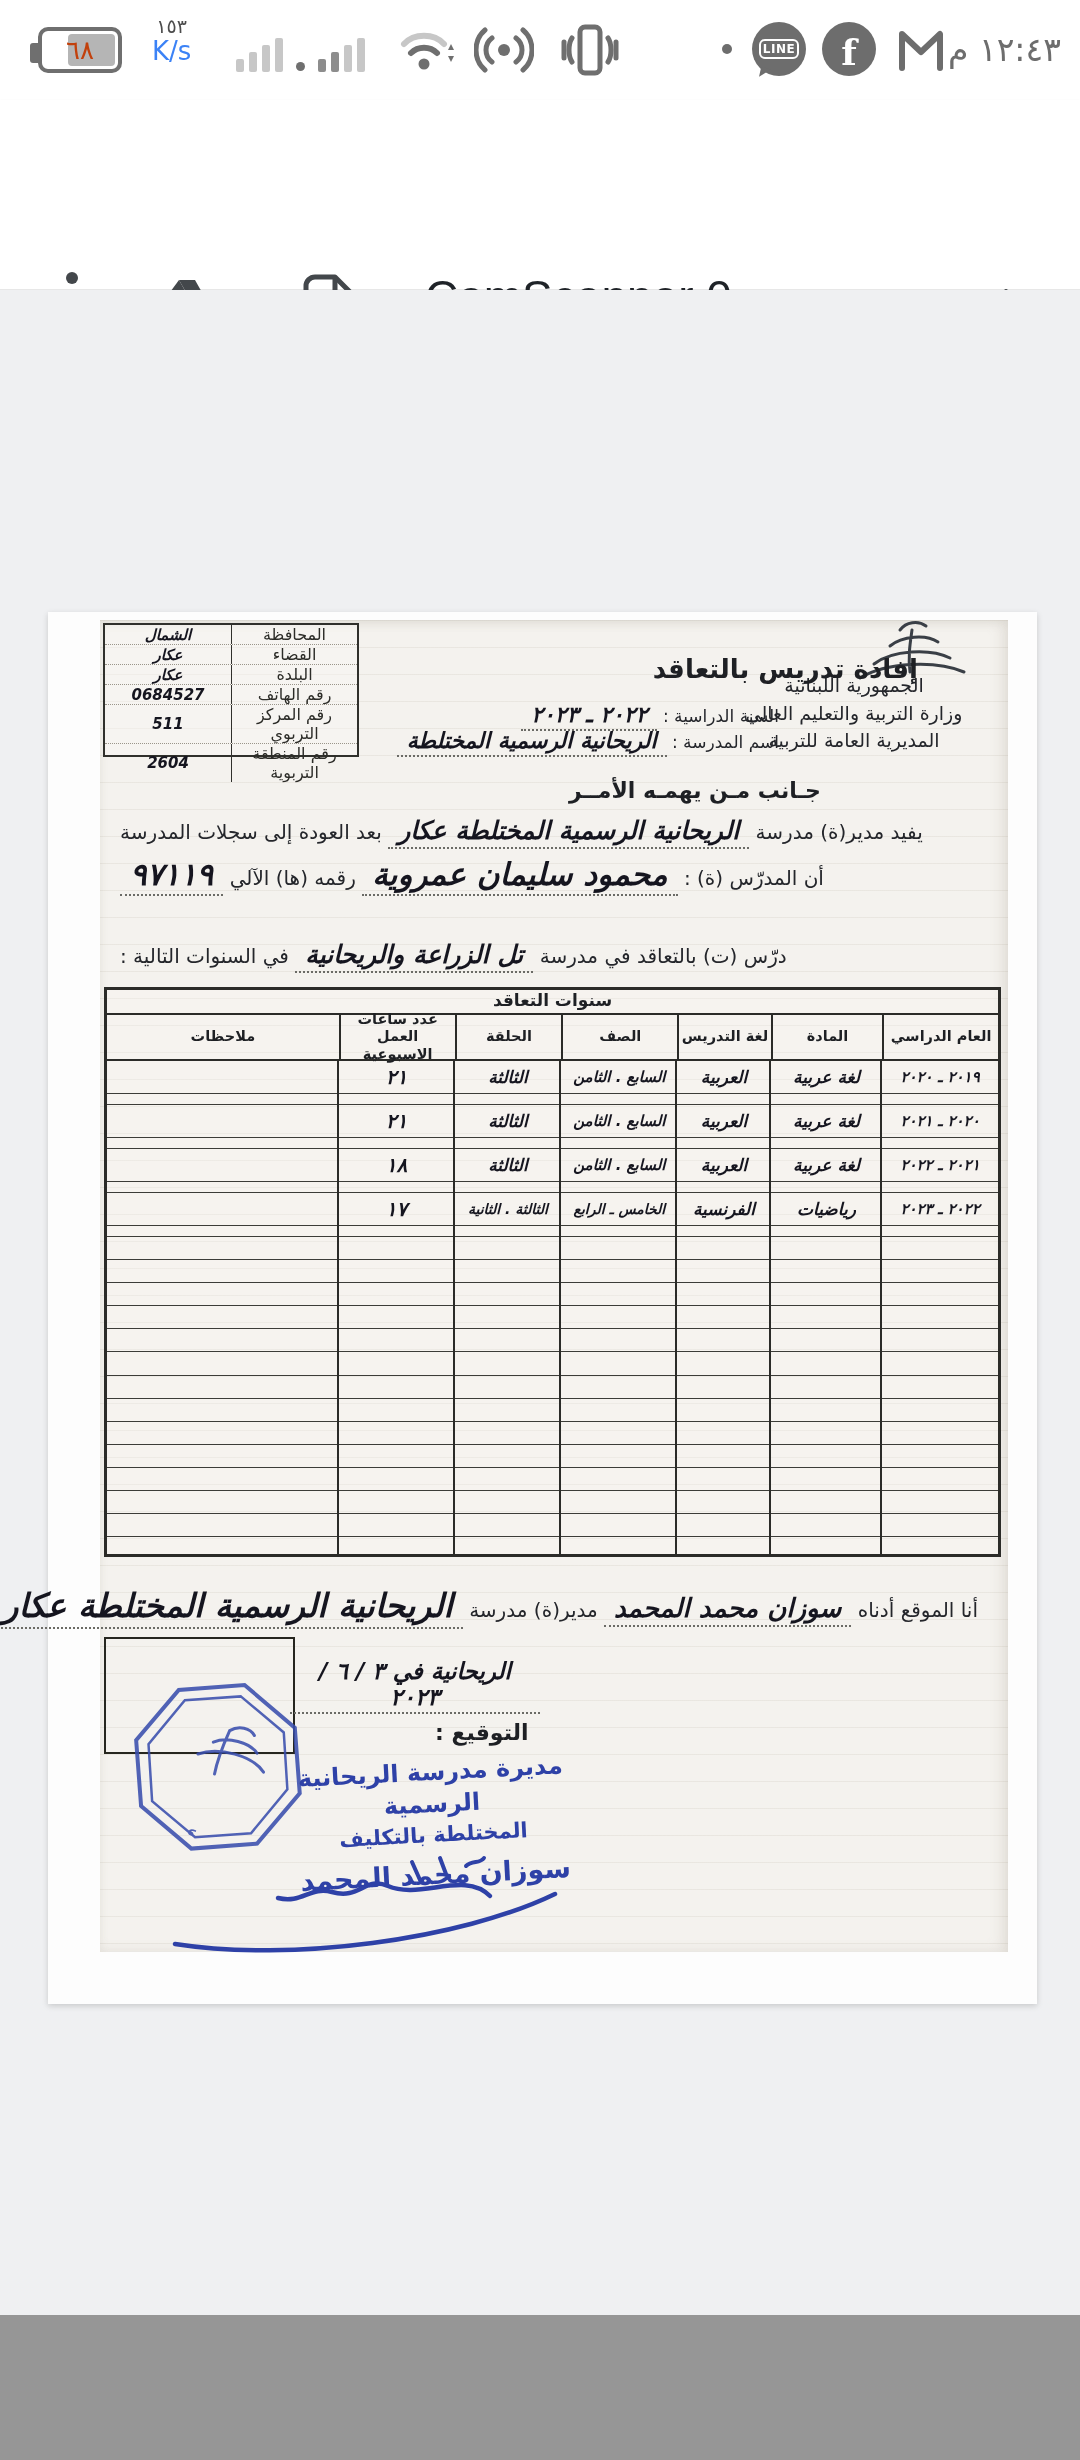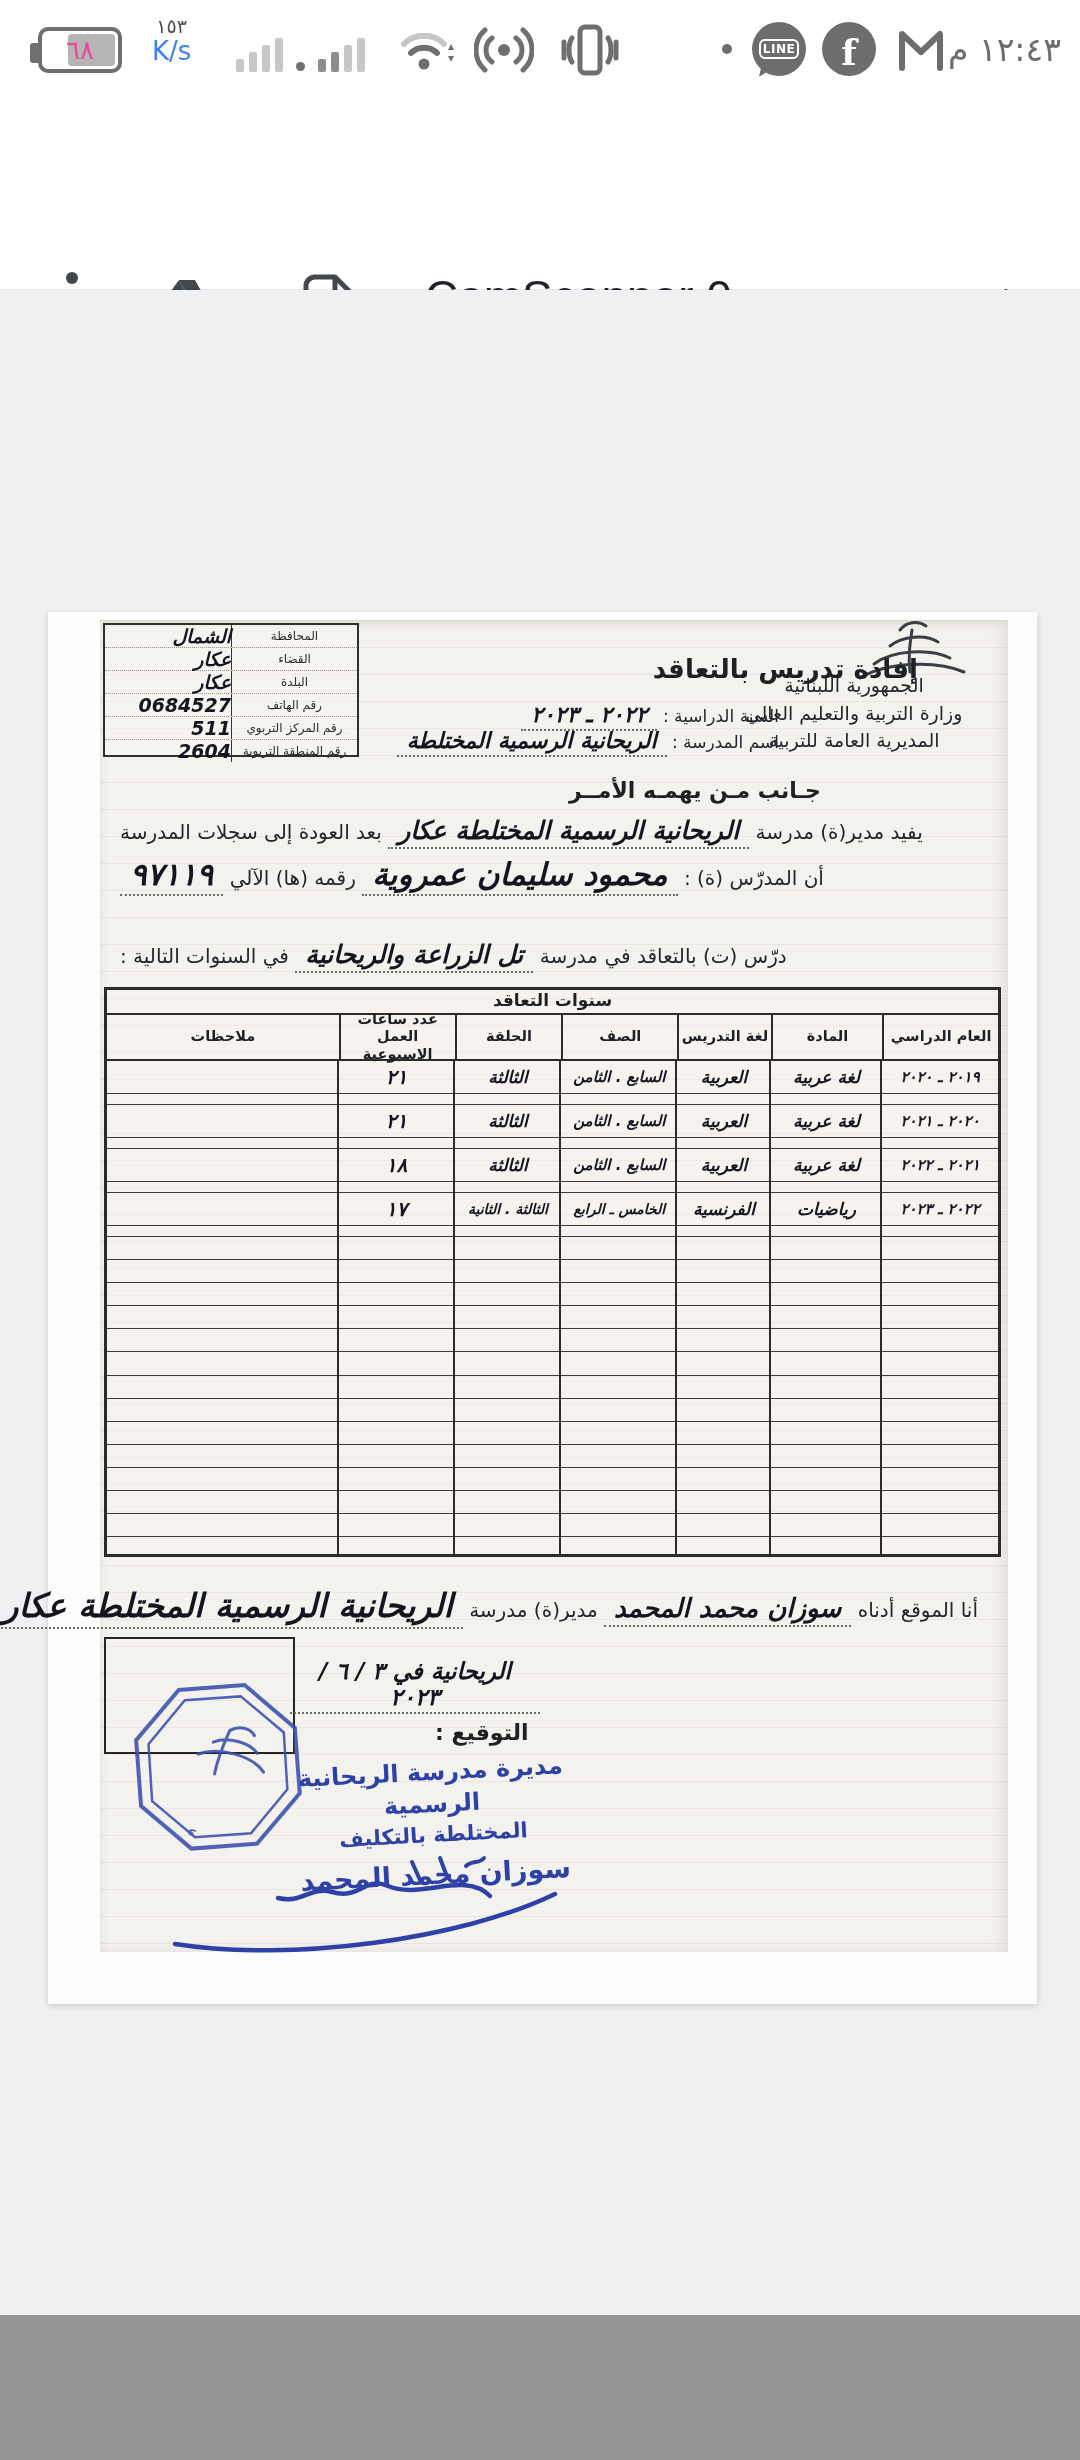--- a/index.html
+++ b/index.html
@@ -5,21 +5,21 @@
   * { box-sizing: border-box; margin: 0; padding: 0; }
   html,body { width:1080px; height:2460px; }
   body { position:relative; background:#eff0f2; font-family:"DejaVu Sans",sans-serif; overflow:hidden; }
   .abs { position:absolute; }
 
   
   .statusbar { position:absolute; left:0; top:0; width:1080px; height:100px; background:#ffffff; }
   .batt { position:absolute; left:38px; top:27px; width:84px; height:46px; border:4px solid #6f6f6f; border-radius:10px; }
   .batt-nub { position:absolute; left:-12px; top:12px; width:9px; height:20px; background:#6f6f6f; border-radius:3px 0 0 3px; }
   .batt-fill { position:absolute; right:3px; top:3px; bottom:3px; width:62%; background:#b5b5b5; border-radius:4px; }
-  .batt-num { position:absolute; inset:0; display:flex; align-items:center; justify-content:center; font-size:26px; color:#ec4899; }
+  .batt-num { position:absolute; inset:0; display:flex; align-items:center; justify-content:center; font-size:26px; color:#c2410c; }
   .netspeed { position:absolute; left:152px; top:16px; text-align:center; color:#4c4c4c; line-height:1.1; }
   .netspeed .v { font-size:19px; }
   .netspeed .u { font-size:26px; color:#3b82f6; }
   .sig { position:absolute; display:flex; align-items:flex-end; gap:5px; height:40px; top:32px; }
   .sig i { display:block; width:8px; border-radius:2px; }
   .dot-sep { position:absolute; width:9px; height:9px; border-radius:50%; background:#6f6f6f; top:62px; }
   .noti-dot { position:absolute; width:10px; height:10px; border-radius:50%; background:#6d6d6d; left:722px; top:44px; }
   .appdot { position:absolute; top:22px; width:54px; height:54px; border-radius:50%; background:#6d6d6d; color:#fff; display:flex; align-items:center; justify-content:center; }
   .line-badge { font-size:12px; font-weight:bold; letter-spacing:.5px; border:2px solid #fff; border-radius:6px; padding:1px 2px; }
   .line-tail { position:absolute; left:8px; bottom:-2px; width:0; height:0; border-left:10px solid #6d6d6d; border-bottom:10px solid transparent; transform:rotate(12deg); }
@@ -46,22 +46,22 @@
   .dotted { border-bottom:2px dotted #6b6b66; padding:0 10px 2px; }
   .rtl { direction:rtl; }
   .hdr-right { position:absolute; right:4px; top:52px; width:300px; text-align:center; font-size:19px; line-height:1.45; color:#24262b; }
   .doc-title { position:absolute; right:90px; top:34px; width:320px; font-weight:bold; font-size:26px; color:#1e2024; }
   .year-line { position:absolute; right:229px; top:82px; font-size:17px; white-space:nowrap; }
   .schoolname-line { position:absolute; right:229px; top:108px; font-size:17px; white-space:nowrap; }
   .year-line .hw, .schoolname-line .hw { font-size:22px; }
   .infobox { position:absolute; left:3px; top:3px; width:256px; height:134px; border:2px solid #30302c; display:flex; flex-direction:column; background:rgba(250,248,244,.4); }
   .inforow { flex:1; display:flex; direction:rtl; align-items:center; border-bottom:1px dotted #9a958a; }
   .inforow:last-child { border-bottom:none; }
-  .inforow .lbl { width:50%; font-size:12px; color:#2c2c28; text-align:left; border-left:1.5px solid #30302c; height:100%; display:flex; align-items:center; justify-content:center; }
-  .inforow .val { width:50%; text-align:right; font-size:19px; }
+  .inforow .lbl { width:50%; font-size:16px; color:#2c2c28; text-align:center; border-left:1.5px solid #30302c; height:100%; display:flex; align-items:center; justify-content:center; }
+  .inforow .val { width:50%; text-align:center; font-size:15px; }
   .salute { position:absolute; right:163px; top:158px; width:300px; text-align:center; font-weight:bold; font-size:22px; color:#1e2024; }
   .bodyline { position:absolute; right:36px; left:20px; text-align:left; font-size:20px; white-space:nowrap; }
   .bodyline .hw { font-size:25px; }
   .bodyline.big .hw { font-size:31px; }
 
   
   .doc-table { position:absolute; left:4px; top:367px; width:897px; height:570px; border:3px solid #2b2b28; direction:rtl; background:rgba(250,248,244,.25); }
   .tbl-title { height:25px; border-bottom:2px solid #2b2b28; text-align:center; font-weight:bold; font-size:17px; color:#1e2024; }
   .tbl-cols { display:flex; height:46px; border-bottom:2px solid #2b2b28; }
   .tbl-cols .c { display:flex; align-items:center; justify-content:center; text-align:center; font-weight:bold; font-size:14.5px; line-height:1.2; color:#1e2024; border-left:2px solid #2b2b28; padding:0 2px; }

